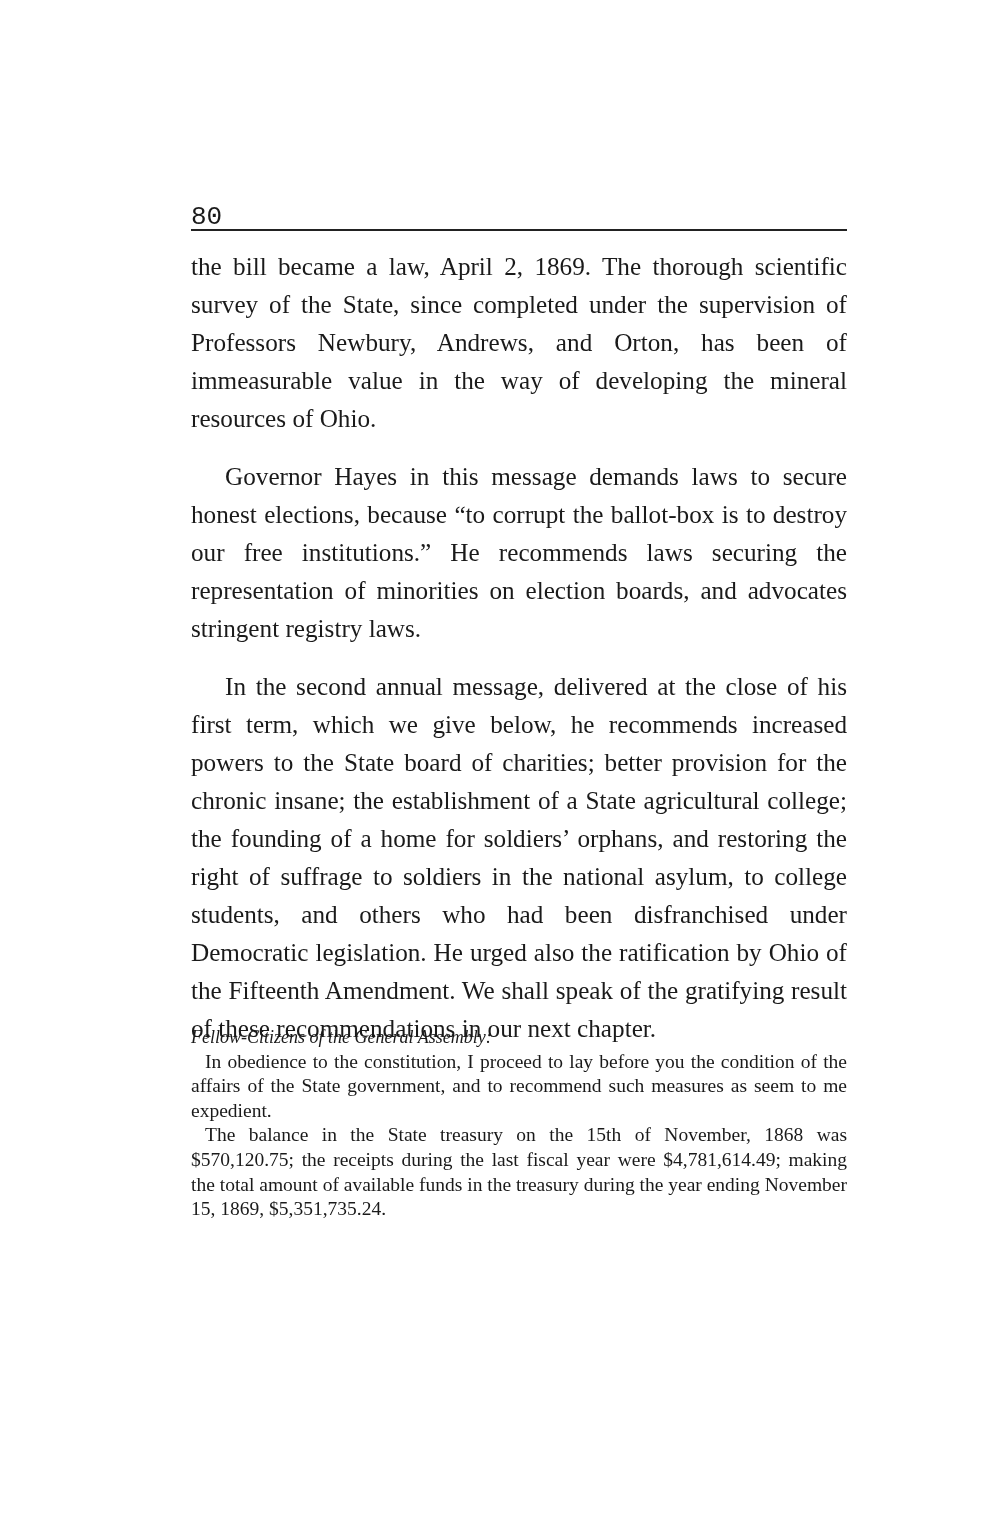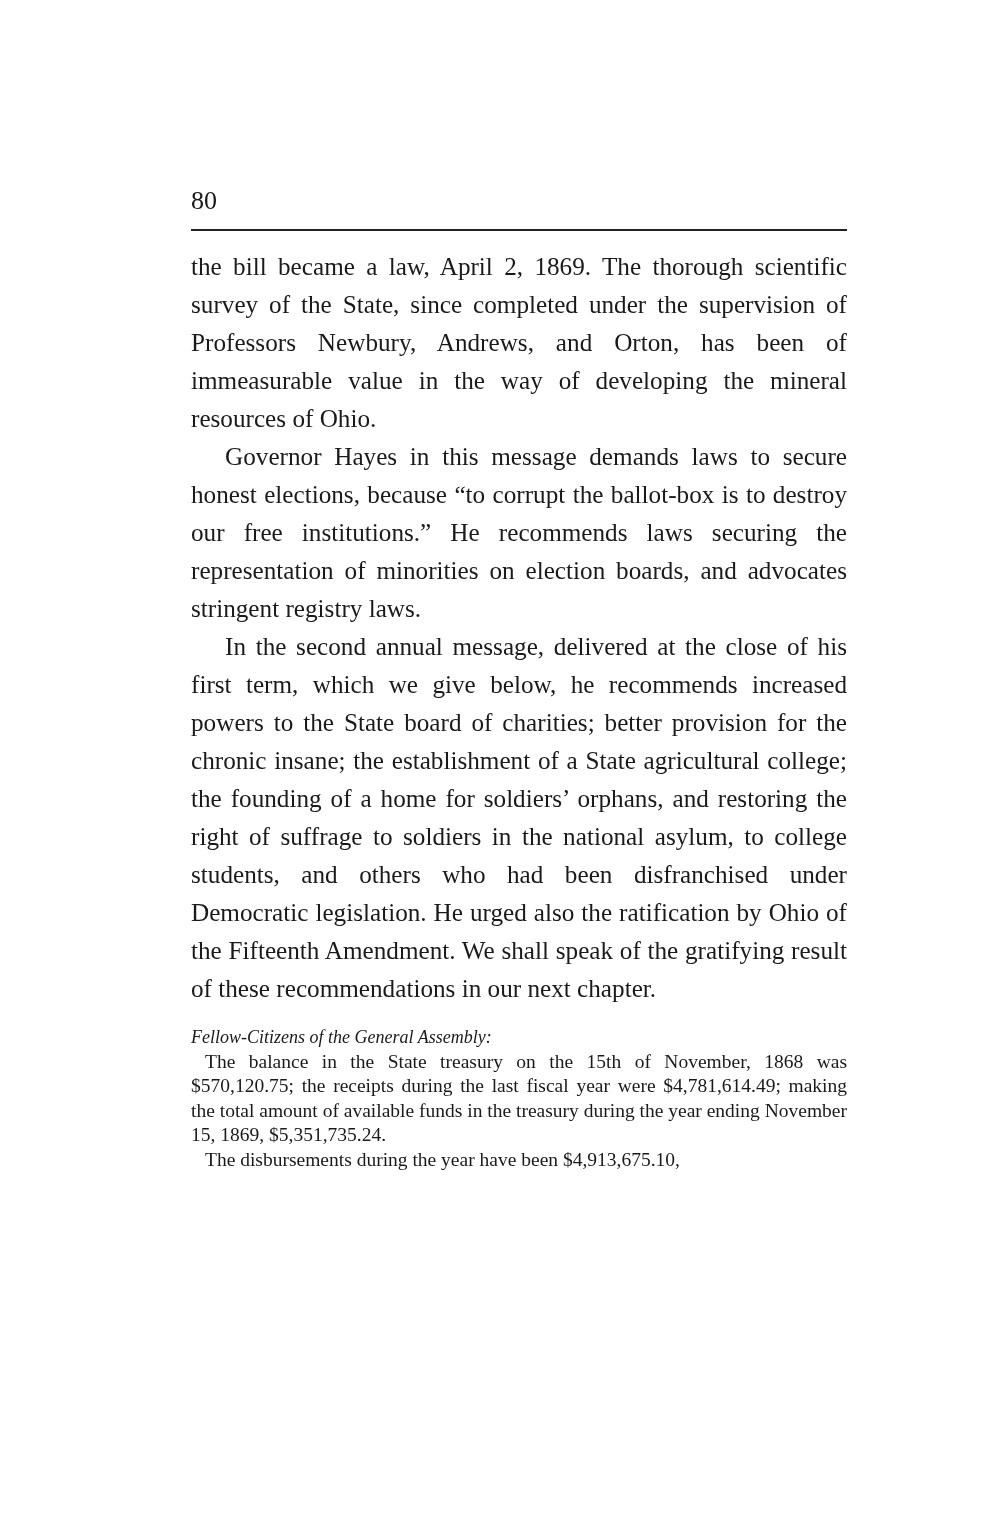--- a/index.html
+++ b/index.html
@@ -1,27 +1,27 @@
 <!DOCTYPE html>
 <html><head>
 <meta charset="utf-8">
 <style>
   html, body { margin: 0; padding: 0; background: #ffffff; }
   body { width: 1000px; height: 1517px; position: relative; overflow: hidden;
          font-family: "DejaVu Serif", "Liberation Serif", serif; color: #1a1a1a; }
   .page { position: absolute; left: 191px; top: 0; width: 656px; }
   .header { position: absolute; top: 186px; left: 0; width: 656px; height: 30px; }
-  .page-number { position: absolute; left: 0; top: 0; font-family: Liberation Serif, serif; font-size: 26px; }
+  .page-number { position: absolute; left: 0; top: 16px; font-family: Liberation Mono, monospace; font-size: 26px; }
   .running-head { position: absolute; left: 142px; top: 6px; font-family: "Liberation Serif", serif;
                   font-size: 18px; letter-spacing: 2px; }
   .rule { position: absolute; top: 229px; left: 0; width: 656px; height: 2px; background: #222; }
   .body-text { position: absolute; top: 248px; left: 0; width: 656px; font-family: "Liberation Serif", serif;
                font-size: 25.2px; line-height: 38px; text-align: justify; }
   .body-text p { margin: 0; }
-  .body-text p.indent { text-indent: 34px; }
+  .body-text p.indent { text-indent: 34px; margin-top: 20px; }
   .letter { position: absolute; top: 1025px; left: 0; width: 656px; font-family: "Liberation Serif", serif;
             font-size: 19.5px; line-height: 24.6px; text-align: justify; }
   .letter p { margin: 0; text-indent: 14px; }
   .salutation { font-style: italic; font-size: 18px; margin: 0 0 1px 12px; text-indent: 0 !important; }
 </style>
 </head>
 <body>
 
 <div class="page">
   <div class="header">
@@ -30,16 +30,16 @@
   <div class="rule"></div>
 
   <div class="body-text">
     <p>the bill became a law, April 2, 1869. The thorough scientific survey of the State, since completed under the supervision of Professors Newbury, Andrews, and Orton, has been of immeasurable value in the way of developing the mineral resources of Ohio.</p>
     <p class="indent">Governor Hayes in this message demands laws to secure honest elections, because “to corrupt the ballot-box is to destroy our free institutions.” He recommends laws securing the representation of minorities on election boards, and advocates stringent registry laws.</p>
     <p class="indent">In the second annual message, delivered at the close of his first term, which we give below, he recommends increased powers to the State board of charities; better provision for the chronic insane; the establishment of a State agricultural college; the founding of a home for soldiers’ orphans, and restoring the right of suffrage to soldiers in the national asylum, to college students, and others who had been disfranchised under Democratic legislation. He urged also the ratification by Ohio of the Fifteenth Amendment. We shall speak of the gratifying result of these recommendations in our next chapter.</p>
   </div>
 
   <div class="letter">
     <p class="salutation">Fellow-Citizens of the General Assembly:</p>
+    <p>In obedience to the constitution, I proceed to lay before you the condition of the affairs of the State government, and to recommend such measures as seem to me expedient.</p>
     <p>The balance in the State treasury on the 15th of November, 1868 was $570,120.75; the receipts during the last fiscal year were $4,781,614.49; making the total amount of available funds in the treasury during the year ending November 15, 1869, $5,351,735.24.</p>
-    <p>The disbursements during the year have been $4,913,675.10,</p>
   </div>
 </div>
 
 </body></html>

